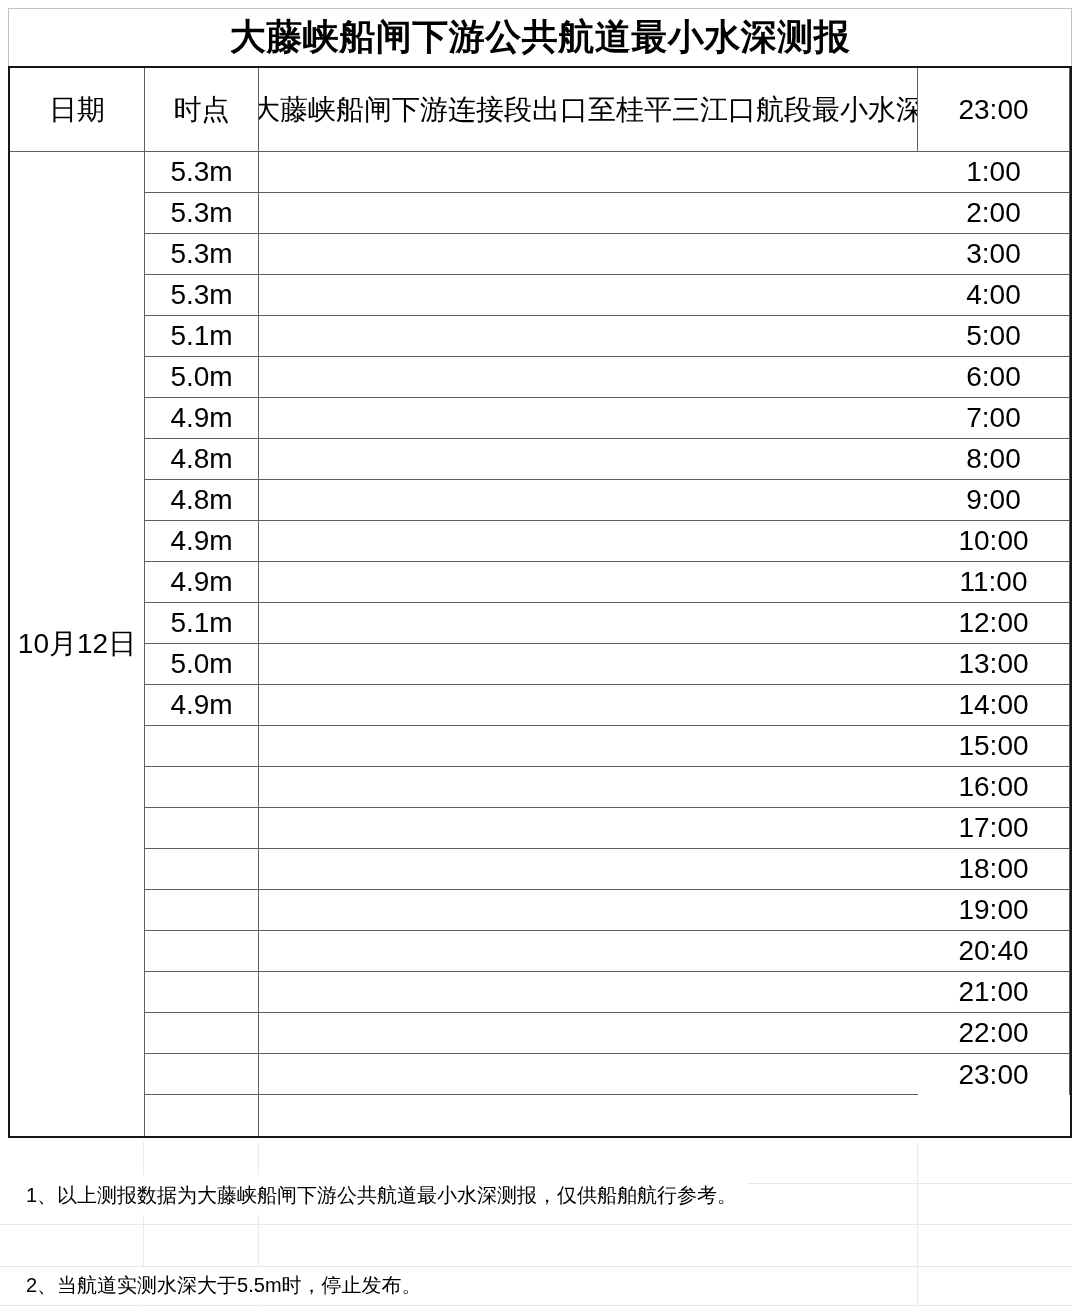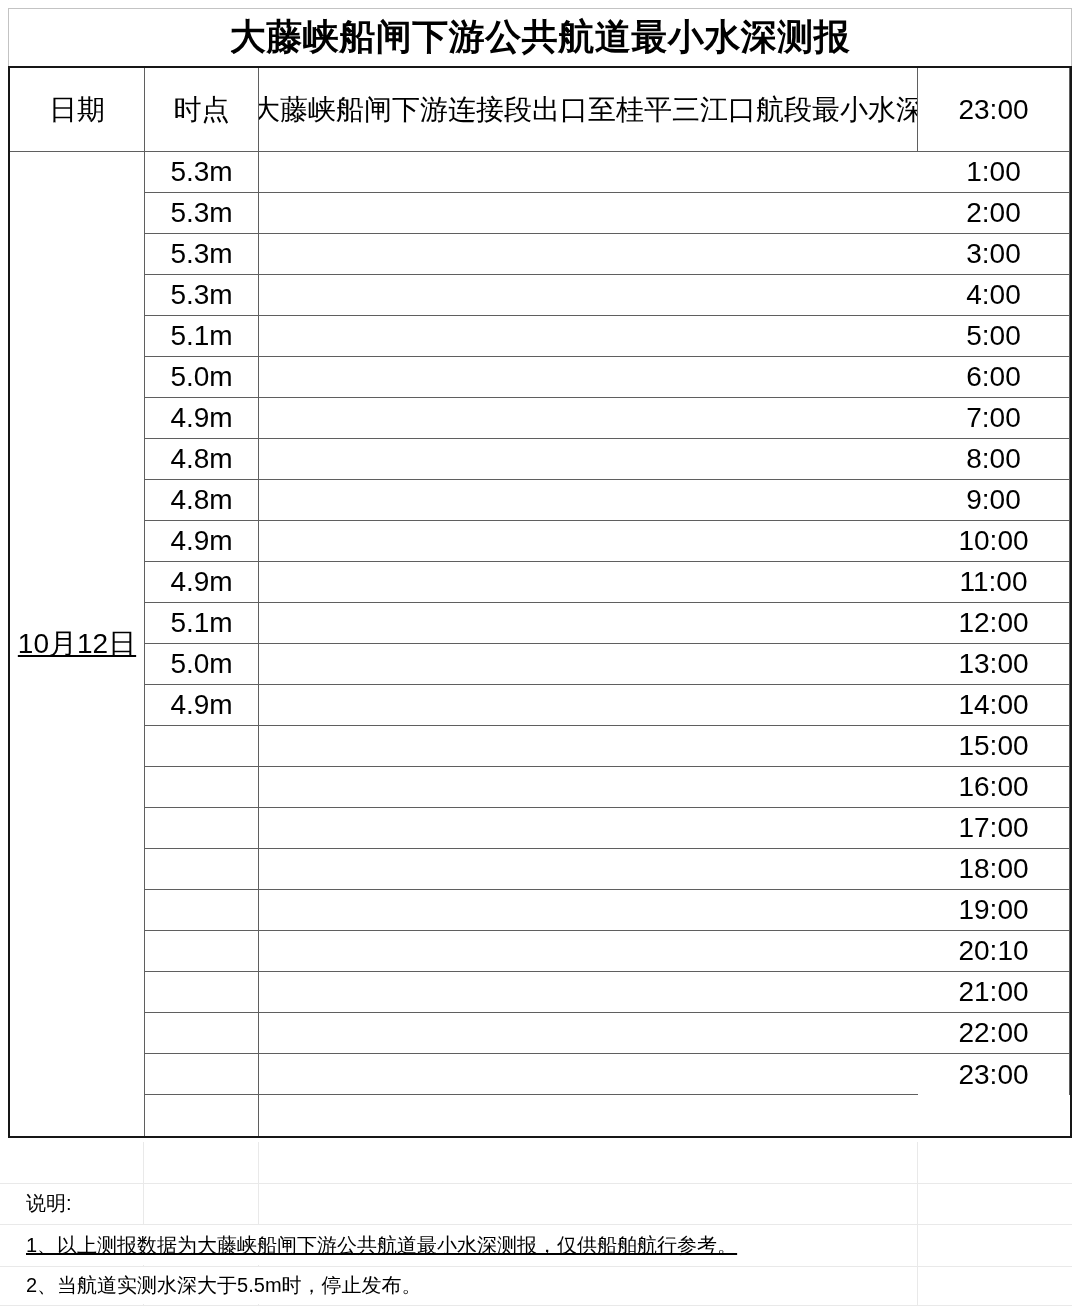--- a/index.html
+++ b/index.html
@@ -48,21 +48,20 @@
     display: flex; align-items: center; justify-content: center;
     overflow: hidden;
     white-space: nowrap;
   }
   .cell.last-col { border-right: none; }
   .cell.last-row { border-bottom: none; text-align: center; }
   .date-cell {
     grid-column: 1;
     grid-row: 2 / span 24;
     border-bottom: none;
-    text-decoration: underline;
   }
 
   
   .fline { position: absolute; background: #e9e9e9; z-index: 1; }
   .fline.h { height: 1px; left: 0; width: 1072px; }
   .fline.v { width: 1px; top: 1142px; height: 163px; }
 
   
   .note {
     position: absolute;
@@ -145,21 +144,21 @@
       <div class="cell body-cell last-col"></div>
       <div class="cell body-cell">17:00</div>
       <div class="cell body-cell"></div>
       <div class="cell body-cell last-col"></div>
       <div class="cell body-cell">18:00</div>
       <div class="cell body-cell"></div>
       <div class="cell body-cell last-col"></div>
       <div class="cell body-cell">19:00</div>
       <div class="cell body-cell"></div>
       <div class="cell body-cell last-col"></div>
-      <div class="cell body-cell">20:10</div>
+      <div class="cell body-cell">20:40</div>
       <div class="cell body-cell"></div>
       <div class="cell body-cell last-col"></div>
       <div class="cell body-cell">21:00</div>
       <div class="cell body-cell"></div>
       <div class="cell body-cell last-col"></div>
       <div class="cell body-cell">22:00</div>
       <div class="cell body-cell"></div>
       <div class="cell body-cell last-col"></div>
       <div class="cell body-cell last-row">23:00</div>
       <div class="cell body-cell last-row"></div>
@@ -168,16 +167,16 @@
 
   <div class="fline h" style="top:1183px"></div>
   <div class="fline h" style="top:1224px"></div>
   <div class="fline h" style="top:1266px"></div>
   <div class="fline h" style="top:1305px"></div>
   <div class="fline v" style="left:143px"></div>
   <div class="fline v" style="left:258px"></div>
   <div class="fline v" style="left:917px"></div>
 
   <div class="note" style="top:1184px; height:39px;">说明:</div>
-  <div class="note" style="top:1225px; height:40px;text-decoration:underline;">1、以上测报数据为大藤峡船闸下游公共航道最小水深测报，仅供船舶航行参考。</div>
+  <div class="note" style="top:1175px; height:40px;">1、以上测报数据为大藤峡船闸下游公共航道最小水深测报，仅供船舶航行参考。</div>
   <div class="note" style="top:1267px; height:37px;">2、当航道实测水深大于5.5m时，停止发布。</div>
 
 </div>
 
 </body></html>

